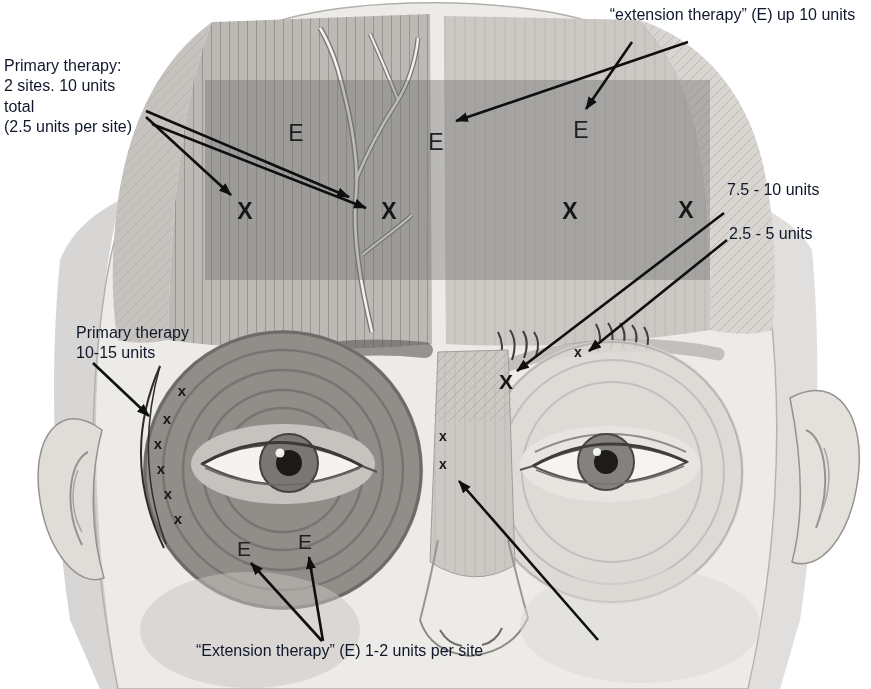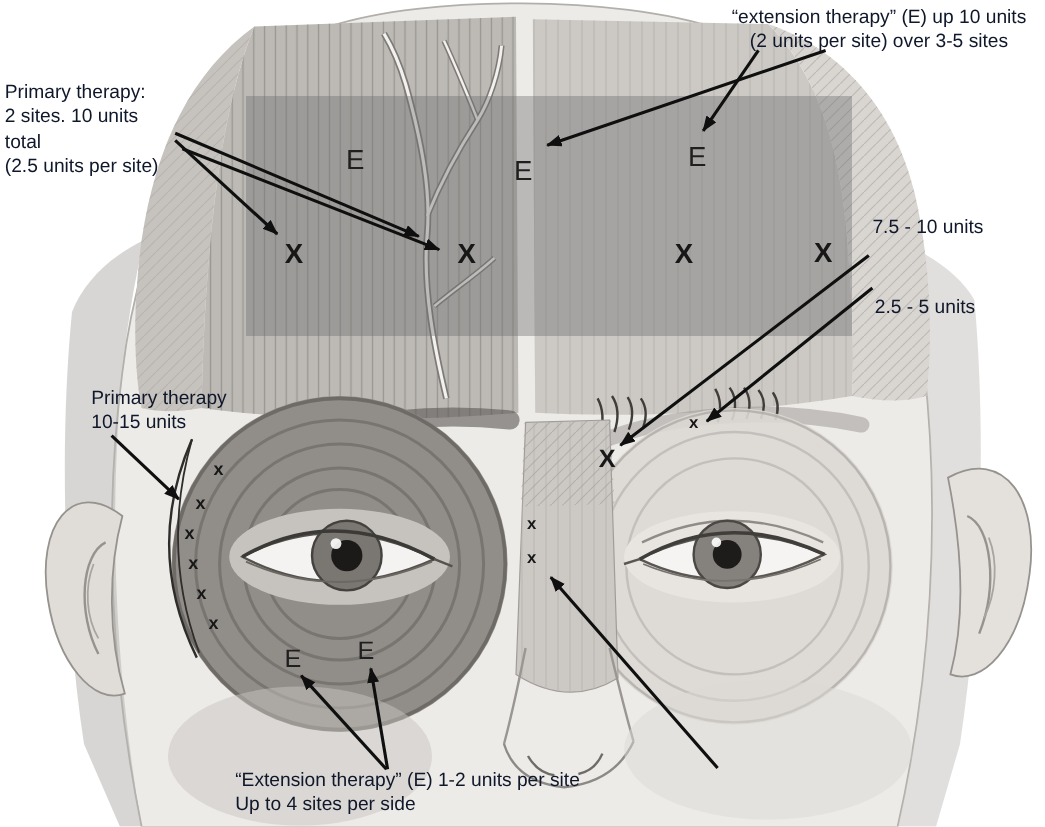--- a/index.html
+++ b/index.html
@@ -194,37 +194,35 @@
       <path class="arrow" d="M727,240 L589,351"></path>
       <path class="arrow" d="M93,363 L149,416"></path>
       <path class="arrow" d="M322,641 L251,563"></path>
       <path class="arrow" d="M323,641 L309,557"></path>
       <path class="arrow" d="M598,640 L459,481"></path>
     </g>
   </svg>
 
   <div class="lbl center" style="left:600px;top:5px;width:265px;">
     <div>“extension therapy” (E)  up 10 units</div>
-    <div>(2 units per site) over 3-5 sites</div>
-  </div>
-
-  <div class="lbl" style="left:4px;top:68px;">
+  </div>
+
+  <div class="lbl" style="left:4px;top:56px;">
     <div>Primary therapy:</div>
     <div>2 sites. 10 units</div>
     <div>total</div>
     <div>(2.5 units per site)</div>
   </div>
 
   <div class="lbl" style="left:727px;top:180px;">7.5 - 10 units</div>
-  <div class="lbl" style="left:729px;top:224px;margin-top:23px;">2.5 - 5 units</div>
+  <div class="lbl" style="left:729px;top:224px;">2.5 - 5 units</div>
 
   <div class="lbl" style="left:38px;top:323px;margin-left:38px;">
     <div>Primary therapy</div>
     <div>10-15 units</div>
   </div>
 
   <div class="lbl" style="left:196px;top:641px;">
     <div>“Extension therapy” (E) 1-2 units per site</div>
-    <div>Up to 4 sites per side</div>
   </div>
 
 
 </div>
 
 </body></html>

